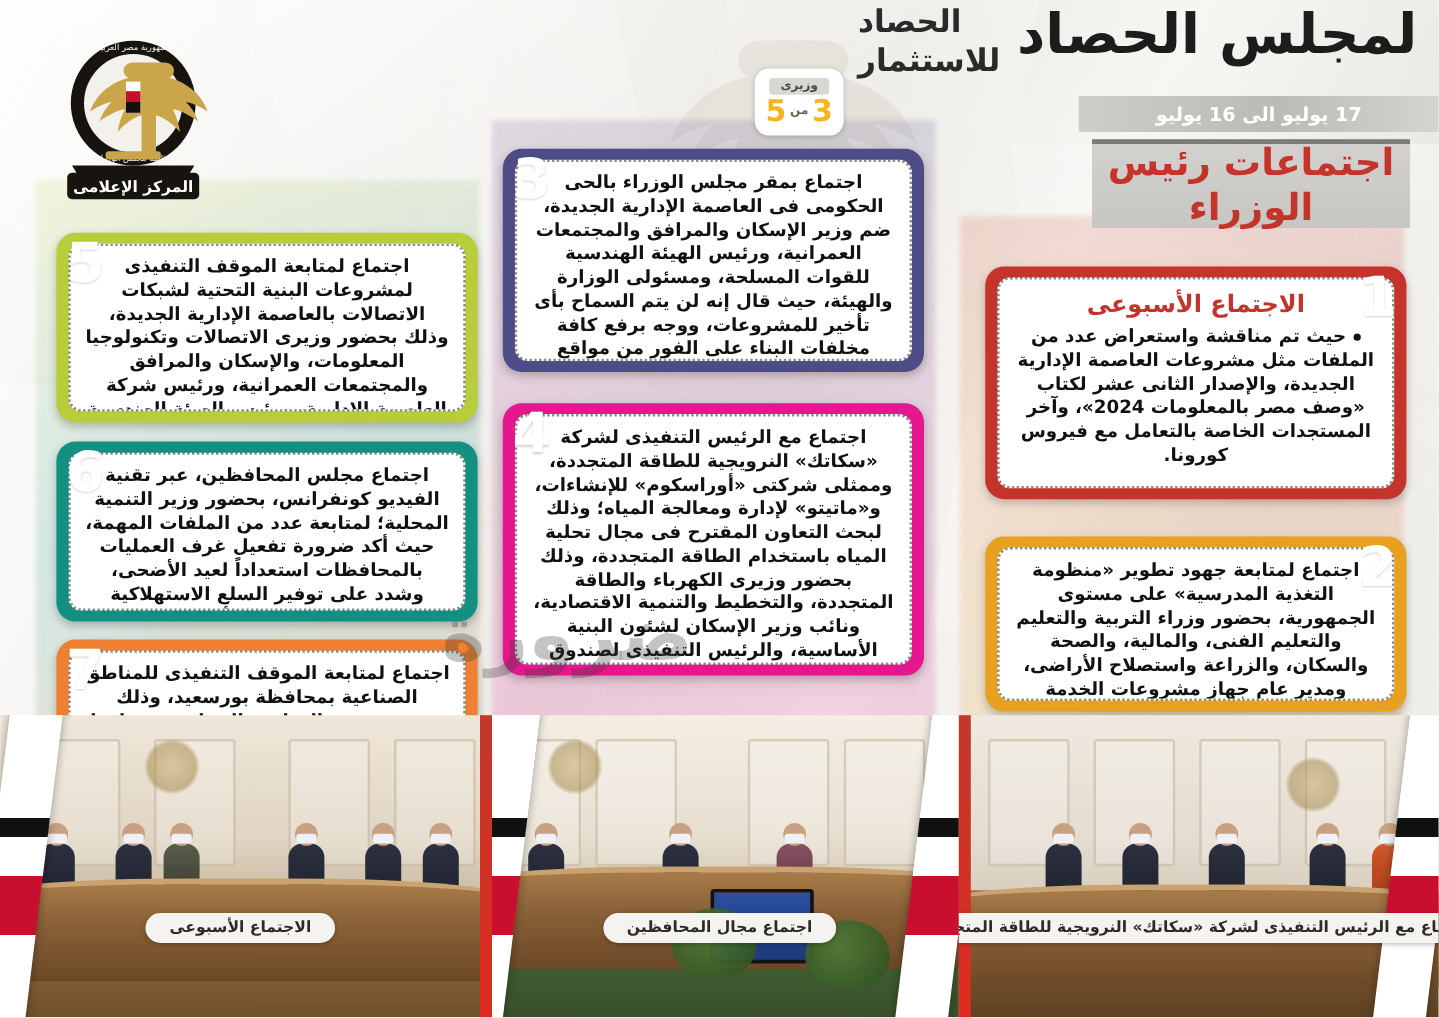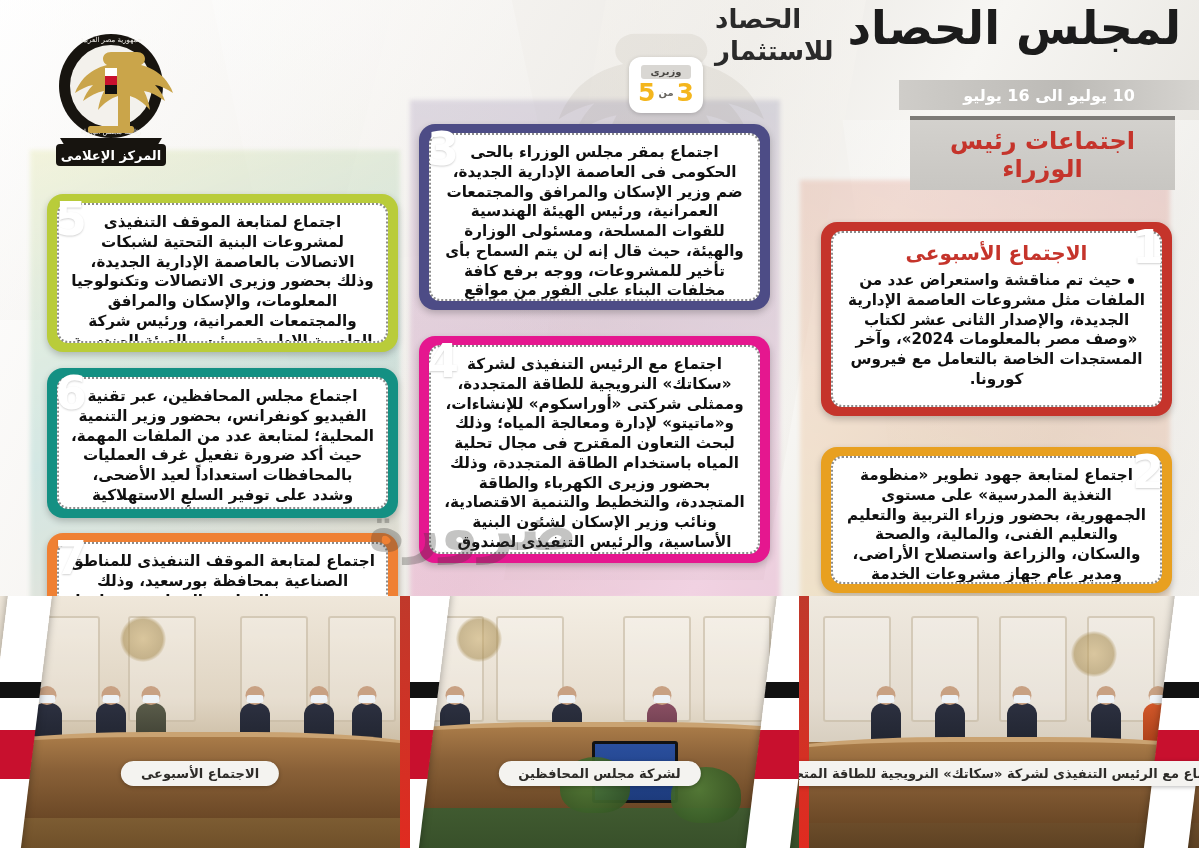--- a/index.html
+++ b/index.html
@@ -124,21 +124,21 @@
   
   .section-head {
     position: absolute; left: 910px; top: 116px;
     width: 265px; height: 74px;
     background: linear-gradient(180deg, #d3d1cd 0%, #c8c6c2 100%);
     display: flex; align-items: center; justify-content: center;
     text-align: center;
     border-top: 4px solid #7d7b77;
   }
   .section-head-text {
-    color: #c5342b; font-size: 24px; font-weight: 700; line-height: 1.18;
+    color: #c5342b; font-size: 31px; font-weight: 700; line-height: 1.18;
   }
 
   
   .card {
     position: absolute;
     border-radius: 16px;
     padding: 9px 10px 9px 10px;
     box-shadow: 0 3px 7px rgba(0,0,0,.22);
   }
   .card-inner {
@@ -347,21 +347,21 @@
 
   <div class="header-right-block">
     <div class="title-row">
       <div class="title-main">لمجلس الحصاد</div>
       <div class="title-sub-wrap">
         <div class="title-sub-1">الحصاد</div>
         <div class="title-sub-2">للاستثمار</div>
       </div>
     </div>
     <div class="date-bar">
-      <span class="date-bar-text">10 يوليو الى 16 يوليو</span>
+      <span class="date-bar-text">17 يوليو الى 16 يوليو</span>
     </div>
   </div>
 
   <div class="page-badge">
     <span class="page-badge-label">وزيرى</span>
     <span class="page-badge-nums">
       <span>3</span>
       <span class="page-badge-of">من</span>
       <span>5</span>
     </span>
@@ -459,21 +459,21 @@
         <div class="person" style="left:10%"></div>
         <div class="person" style="left:38%"></div>
         <div class="person" style="left:62%; background:linear-gradient(180deg,#8a4f63,#5f3544)"></div>
         <div class="table" style="bottom:16%"></div>
         <div class="screen" style="left:48%; bottom:18%"></div>
         <div class="plant" style="left:40%; bottom:14%"></div>
         <div class="plant" style="left:68%; bottom:10%"></div>
       </div>
       <div class="flag" style="right:-6px"></div>
       <div class="flag" style="left:-10px"></div>
-      <div class="photo-caption">لشركة مجلس المحافظين</div>
+      <div class="photo-caption">اجتماع مجال المحافظين</div>
     </div>
 
     <div class="photo-sep" style="left:799px"></div>
 
     <div class="photo p3">
       <div class="room">
         <div class="wall" style="background:linear-gradient(180deg,#efe7da 0%,#e0d5c3 70%,#cdbfa7 100%)"></div>
         <div class="wall-panel" style="left:8%"></div>
         <div class="wall-panel" style="left:32%"></div>
         <div class="wall-panel" style="left:60%"></div>

